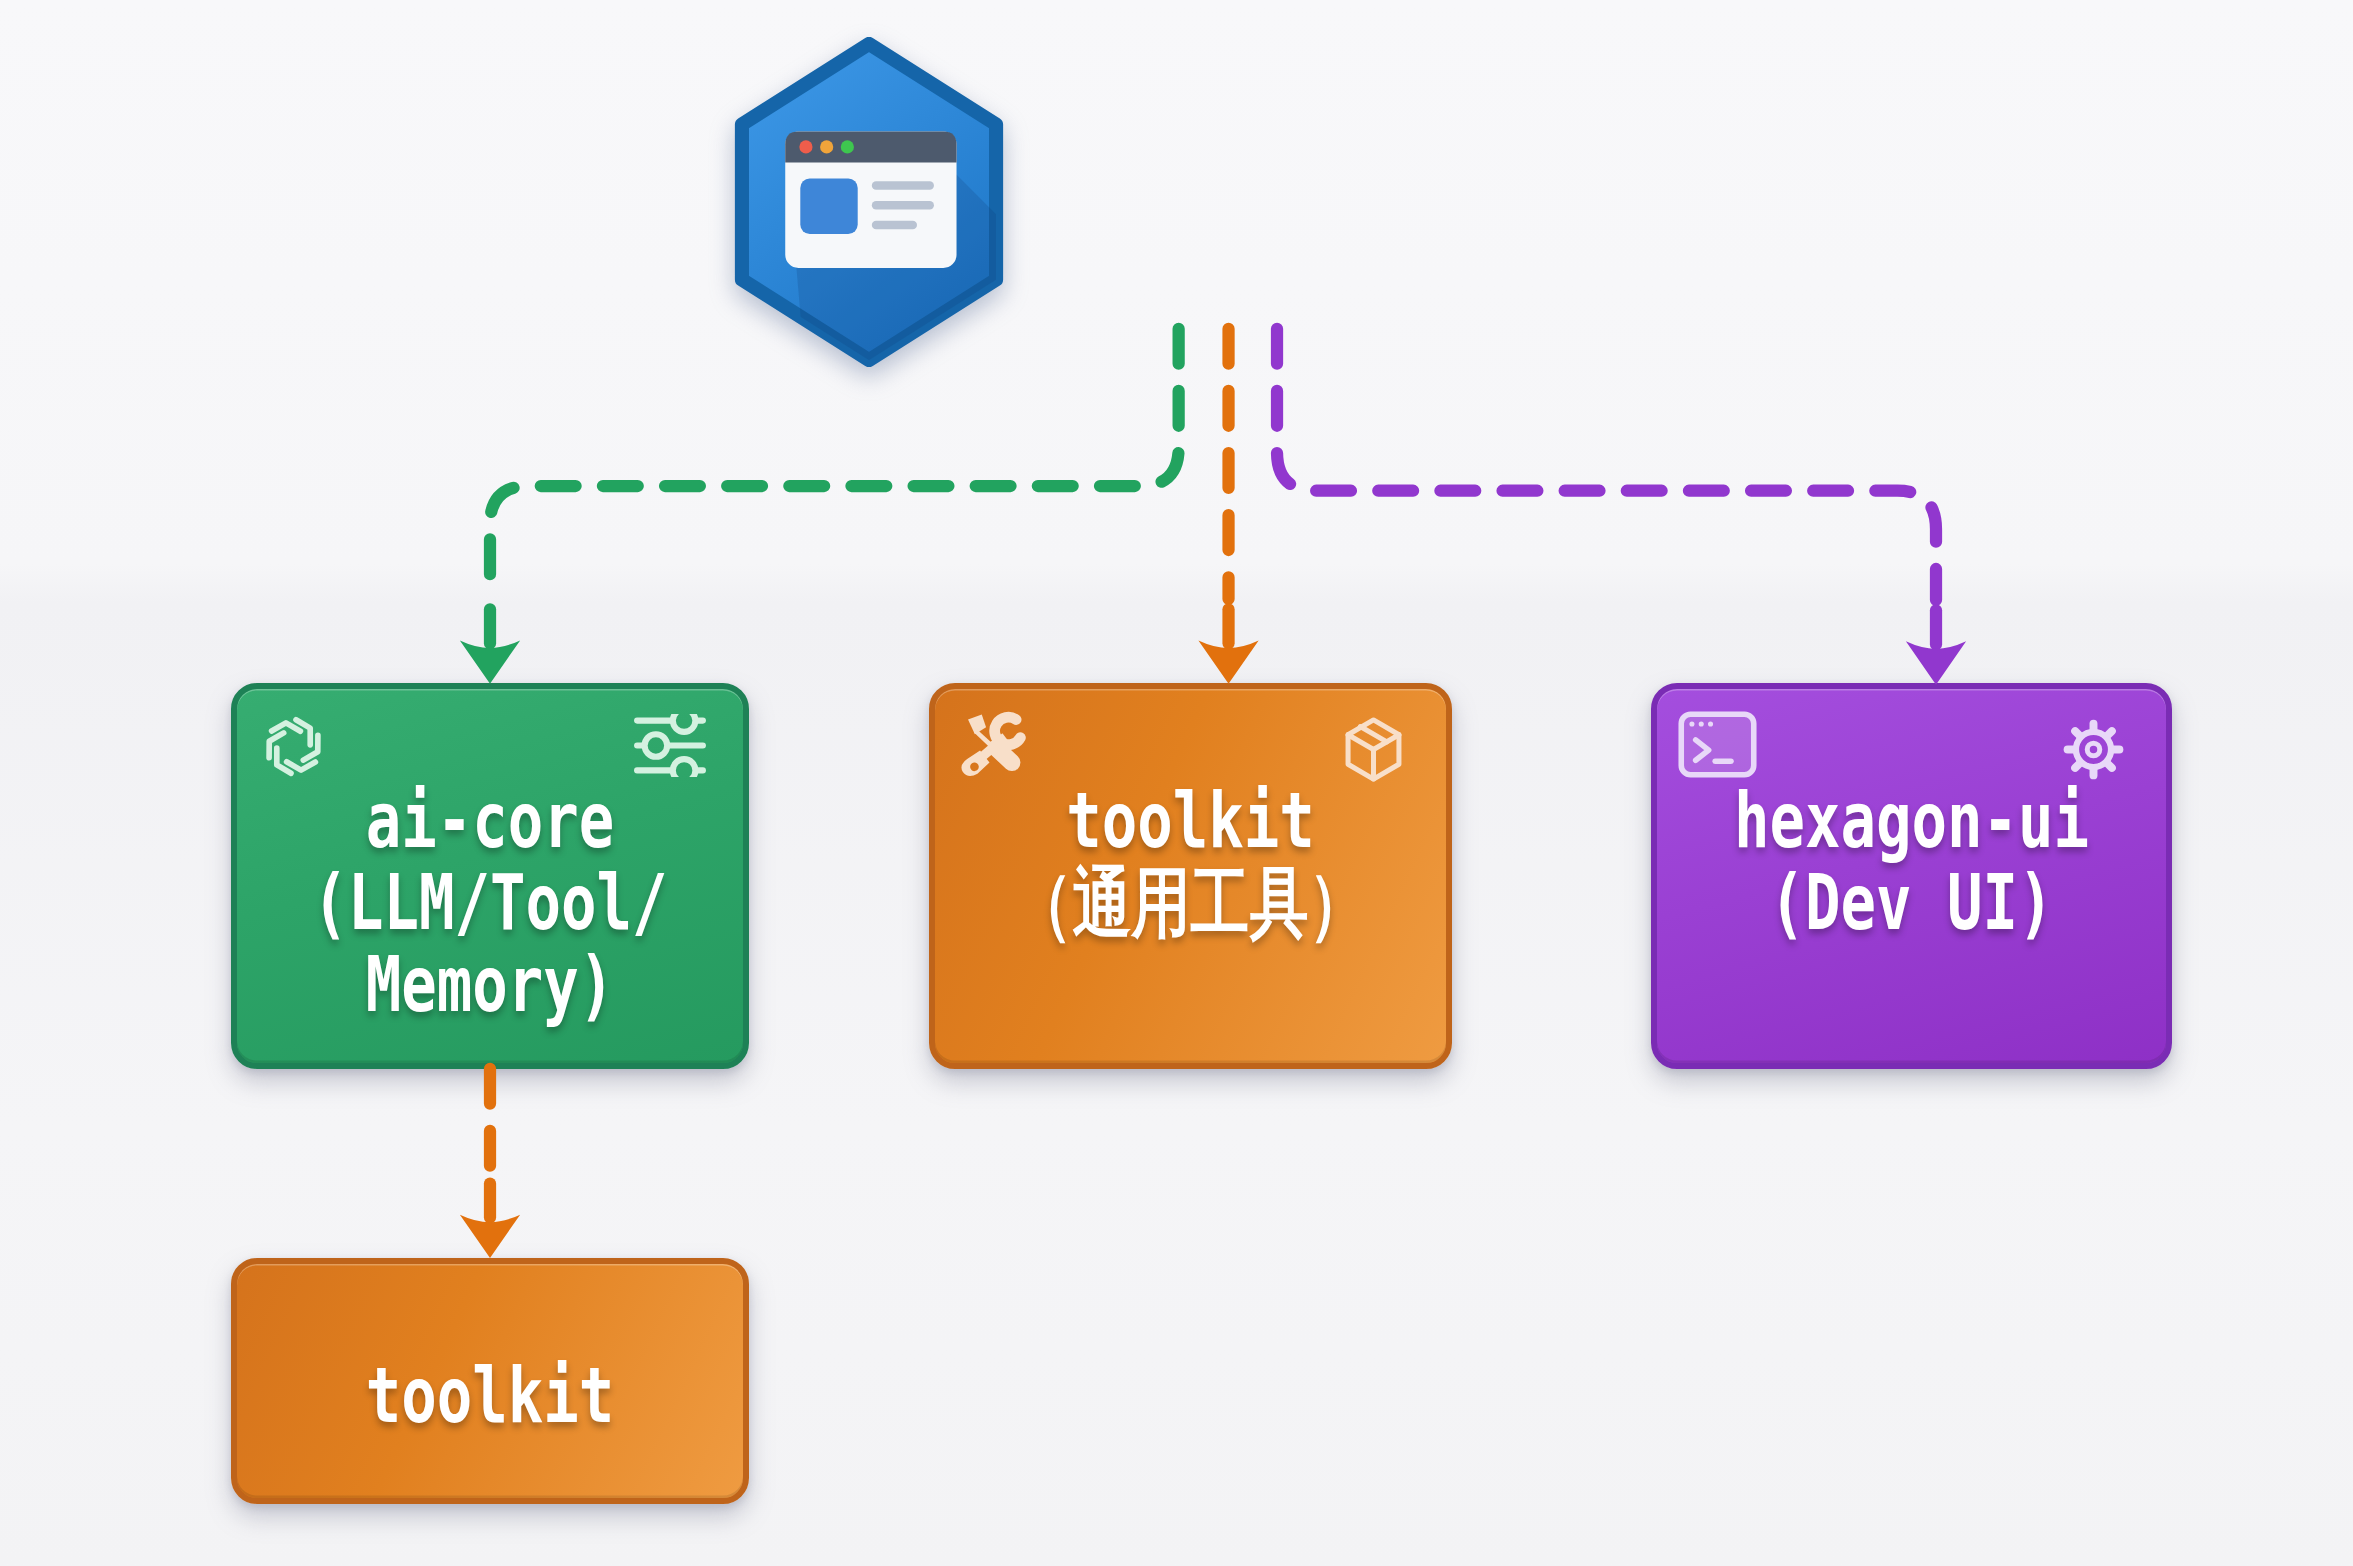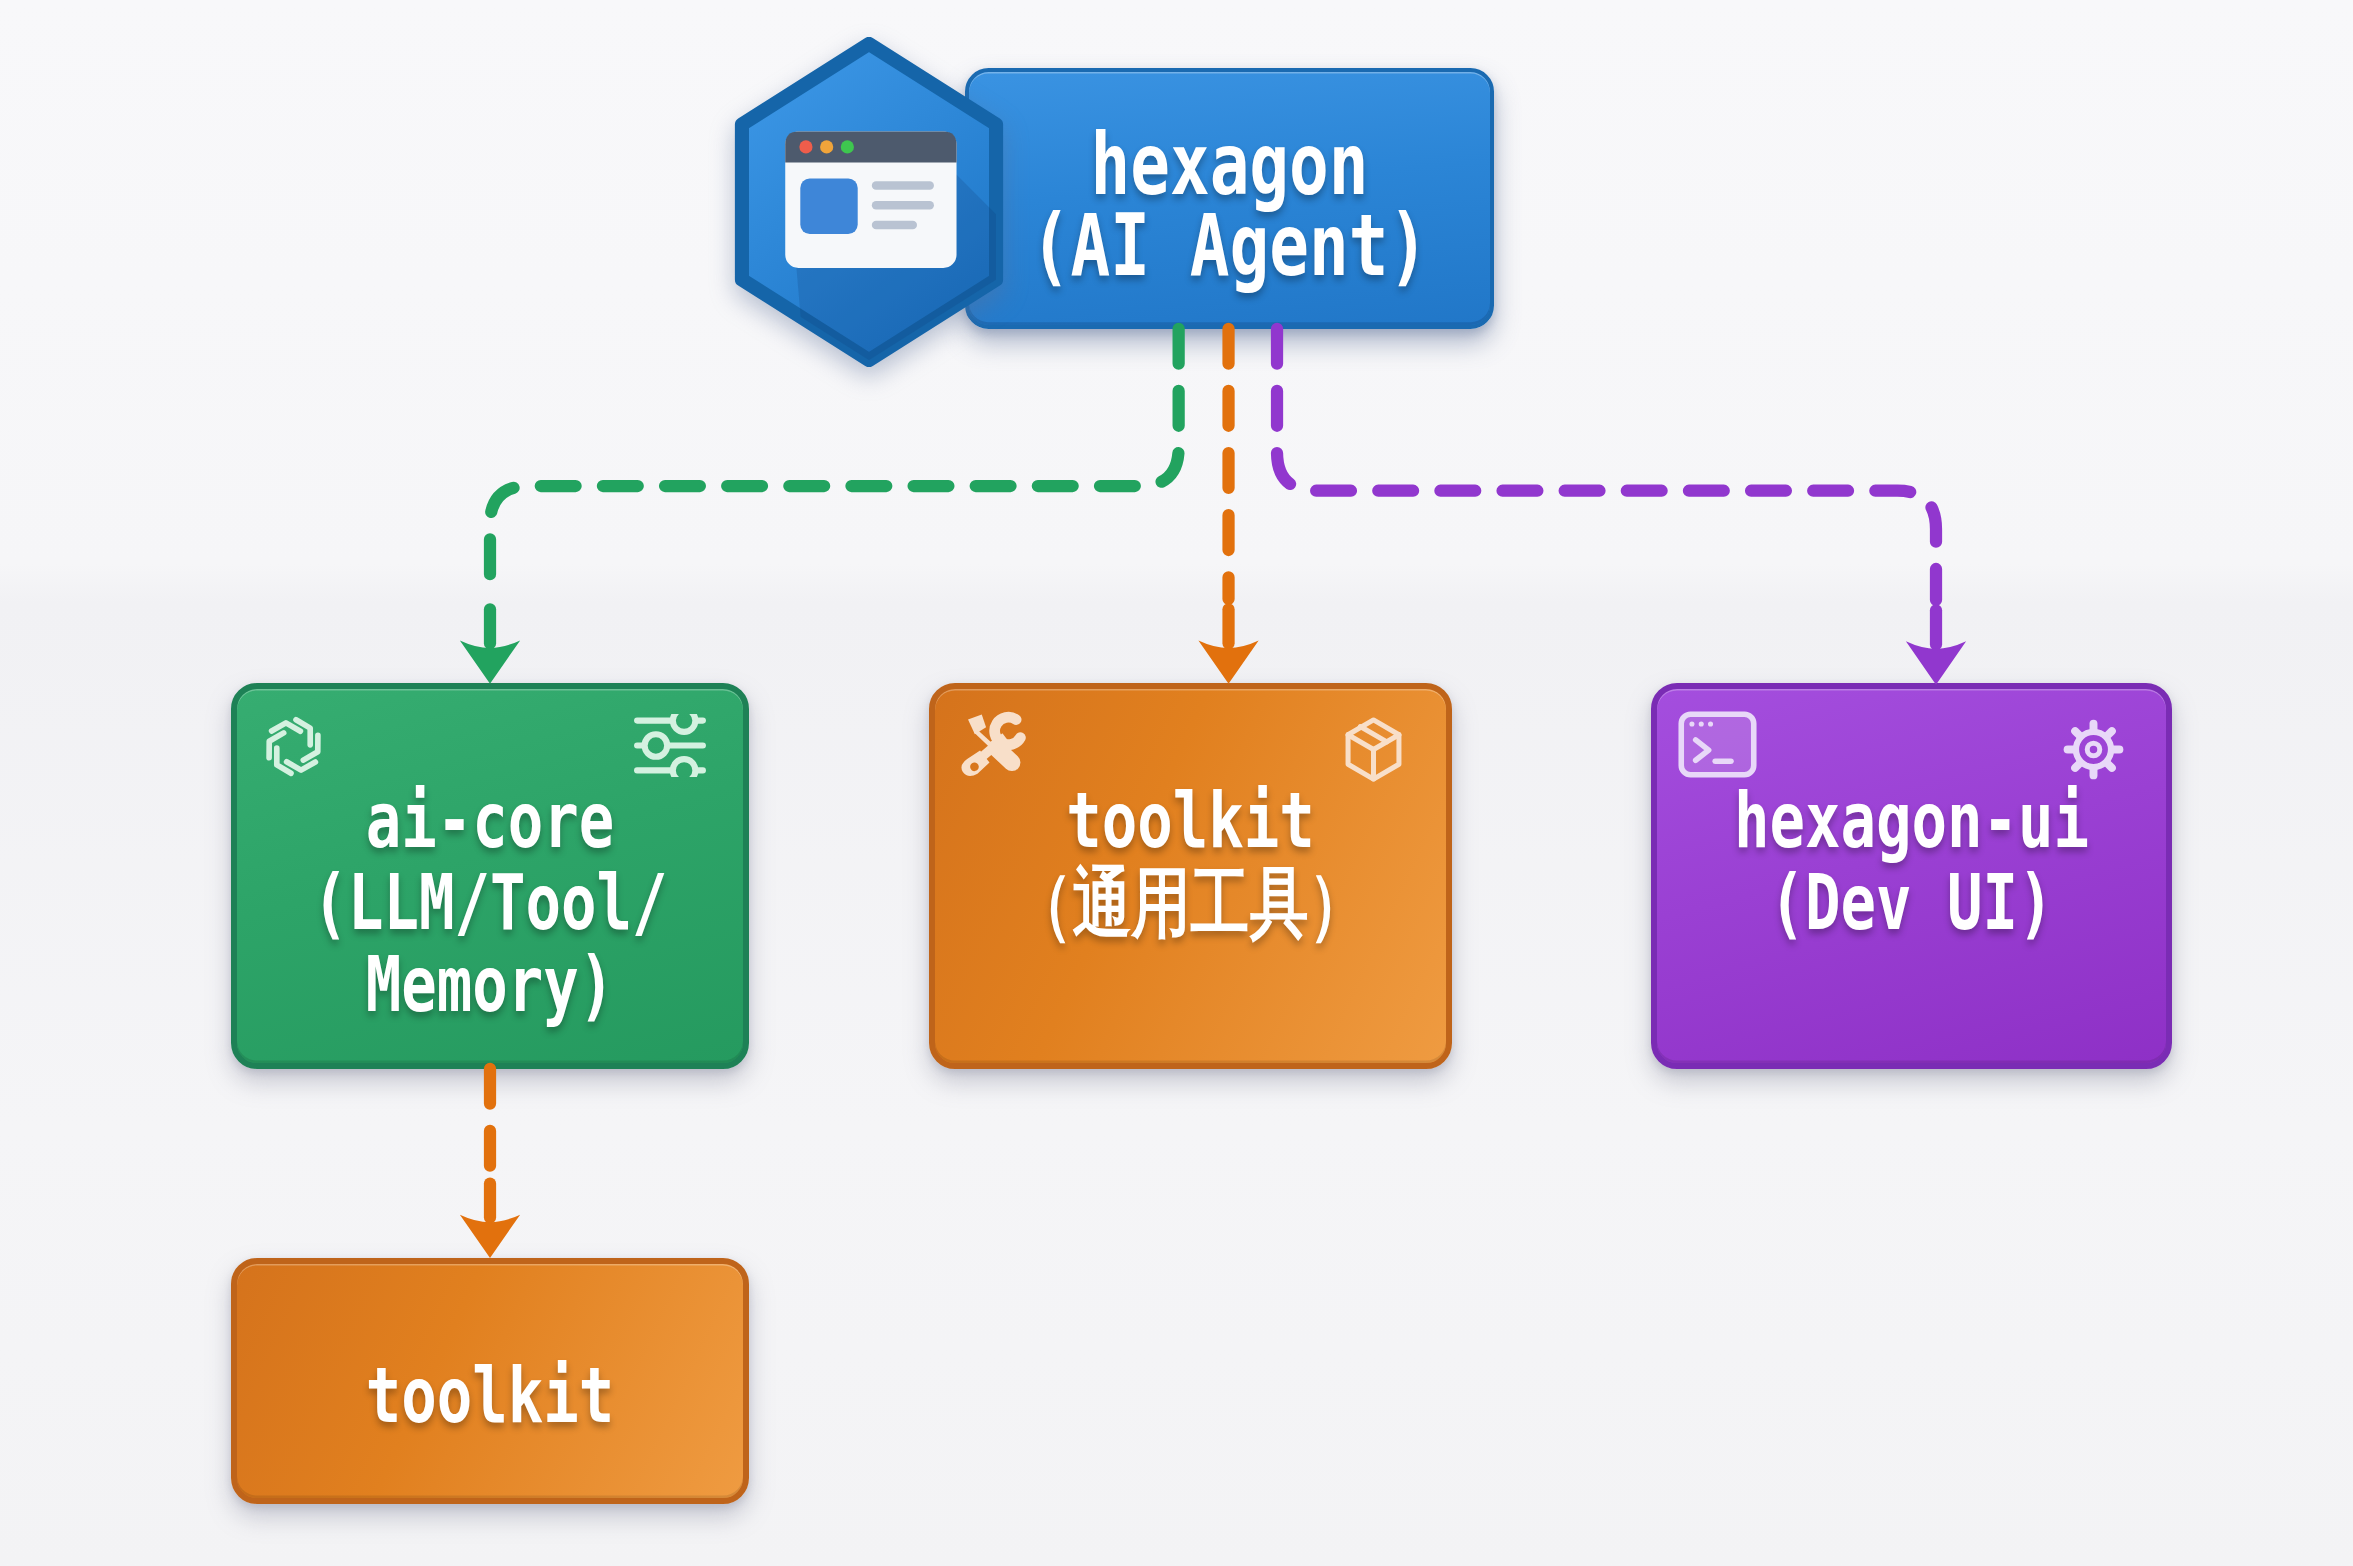--- a/index.html
+++ b/index.html
@@ -133,26 +133,20 @@
     <g transform="translate(4113,1454)" fill="#9137ce" stroke="#9137ce">
       <use href="#arrowhead"></use>
     </g>
 
     <path class="edge-dash" stroke="#e2710d" d="M1041,2270 L1041,2492"></path>
     <g transform="translate(1041,2672)" fill="#e2710d" stroke="#e2710d">
       <use href="#arrowhead"></use>
     </g>
   </svg>
 
-  <div class="node root-box">
-    <div class="node-title">
-      <div>hexagon</div>
-      <div>(AI Agent)</div>
-    </div>
-  </div>
 
   <svg class="hex-badge" viewBox="0 0 612 700">
     <defs>
       <linearGradient id="hexg" x1="0" y1="0" x2="0.6" y2="1">
         <stop offset="0" stop-color="#3f9ae9"></stop>
         <stop offset="1" stop-color="#1e77c8"></stop>
       </linearGradient>
       <clipPath id="hexclip">
         <polygon points="306,14 576,185 576,515 306,686 36,515 36,185"></polygon>
       </clipPath>

